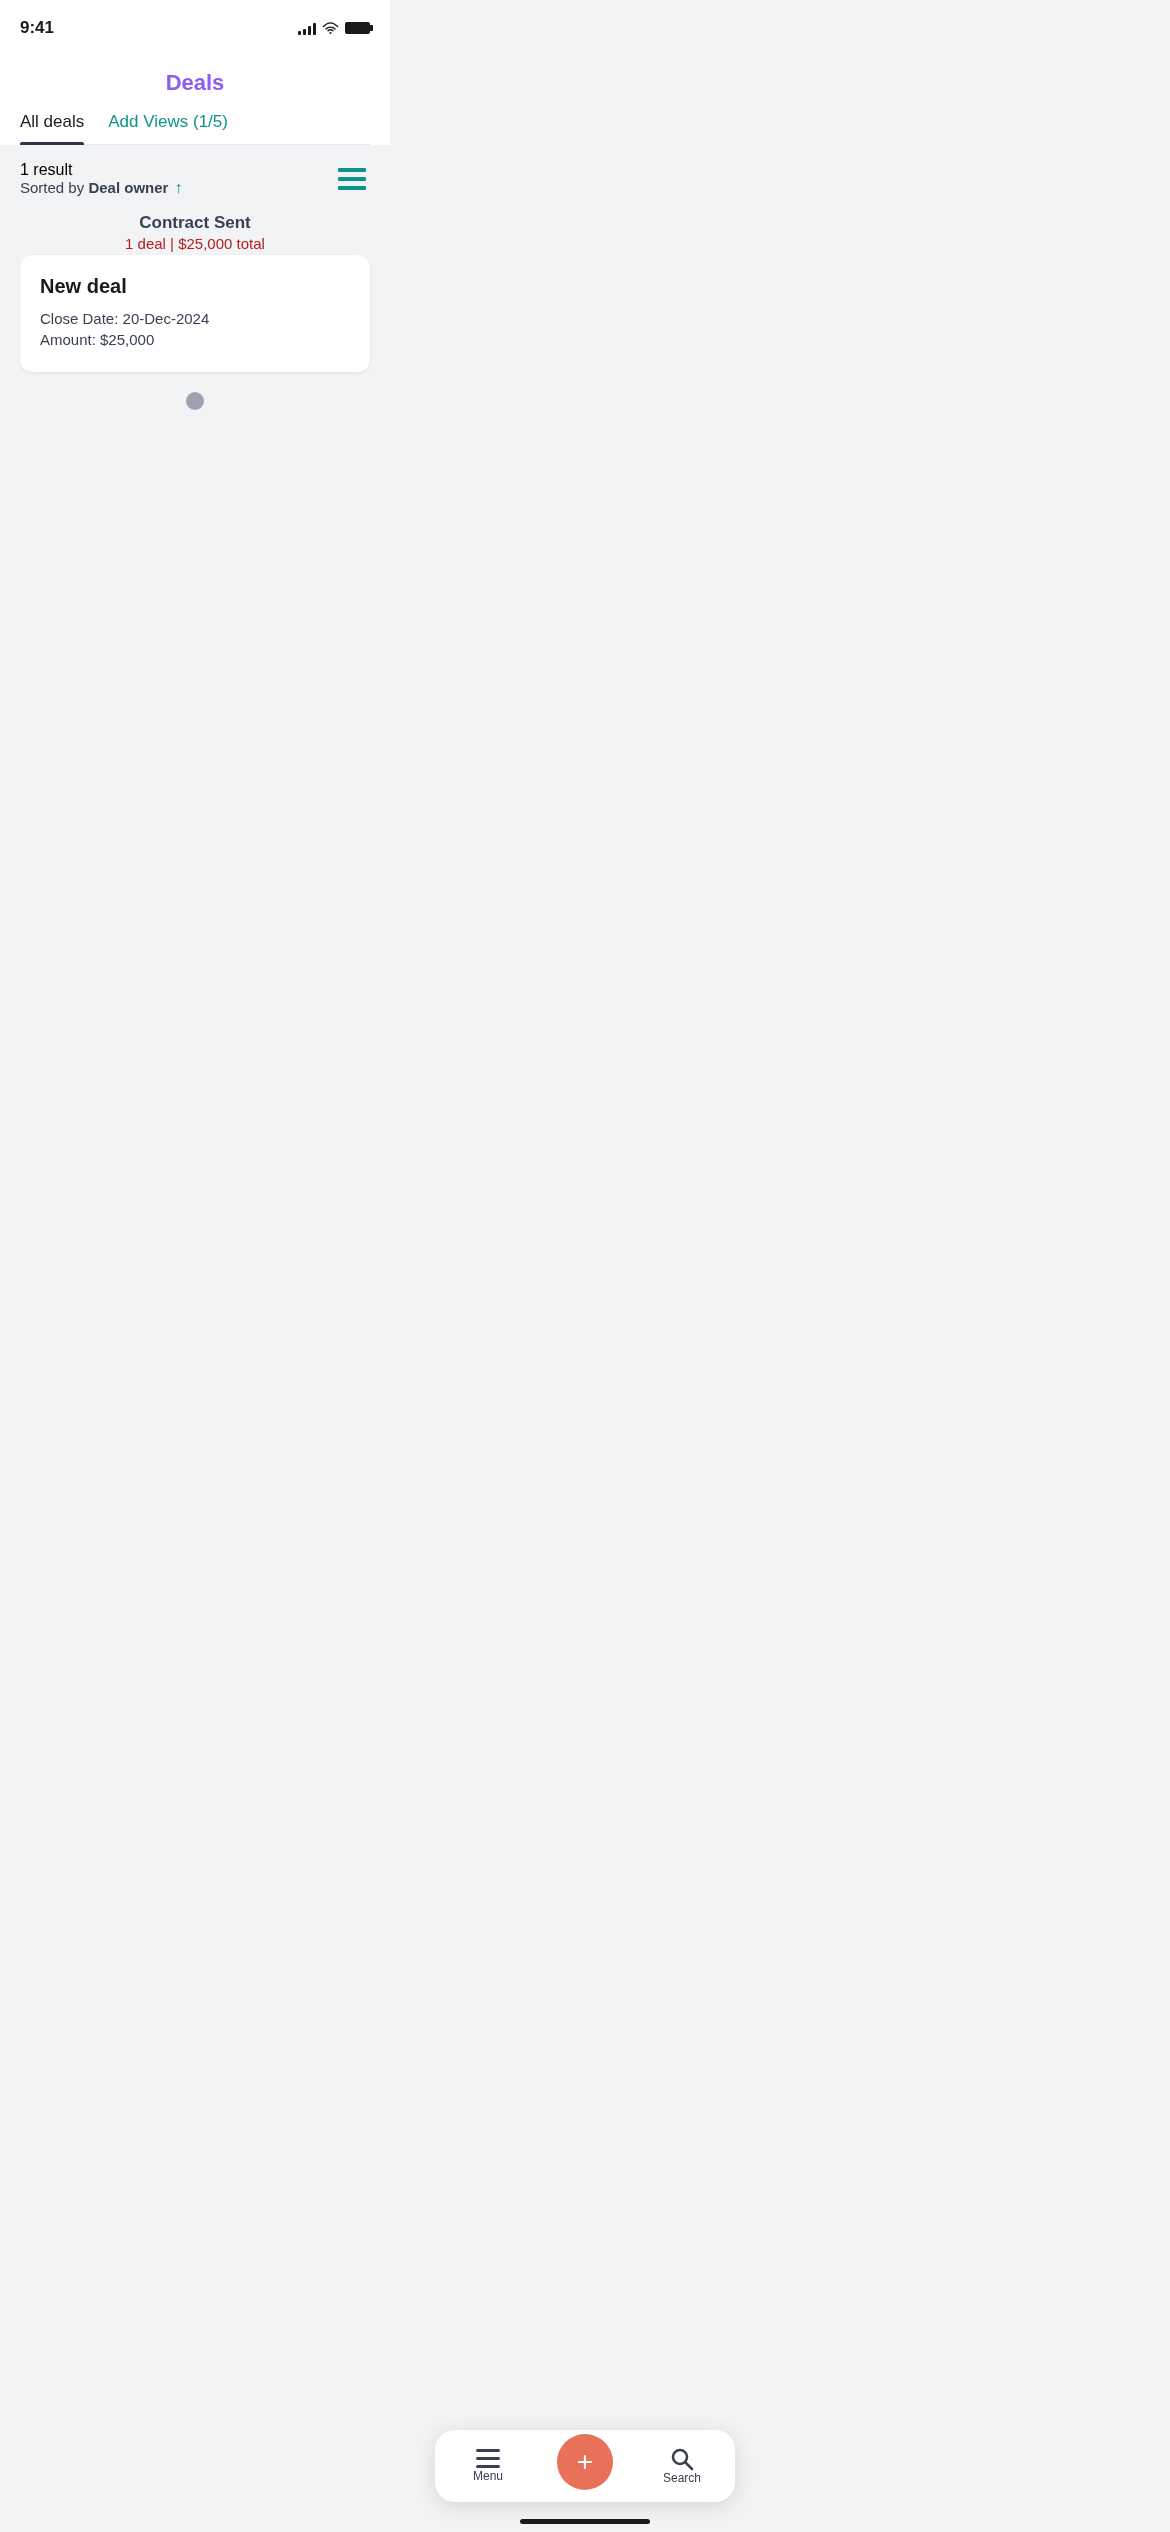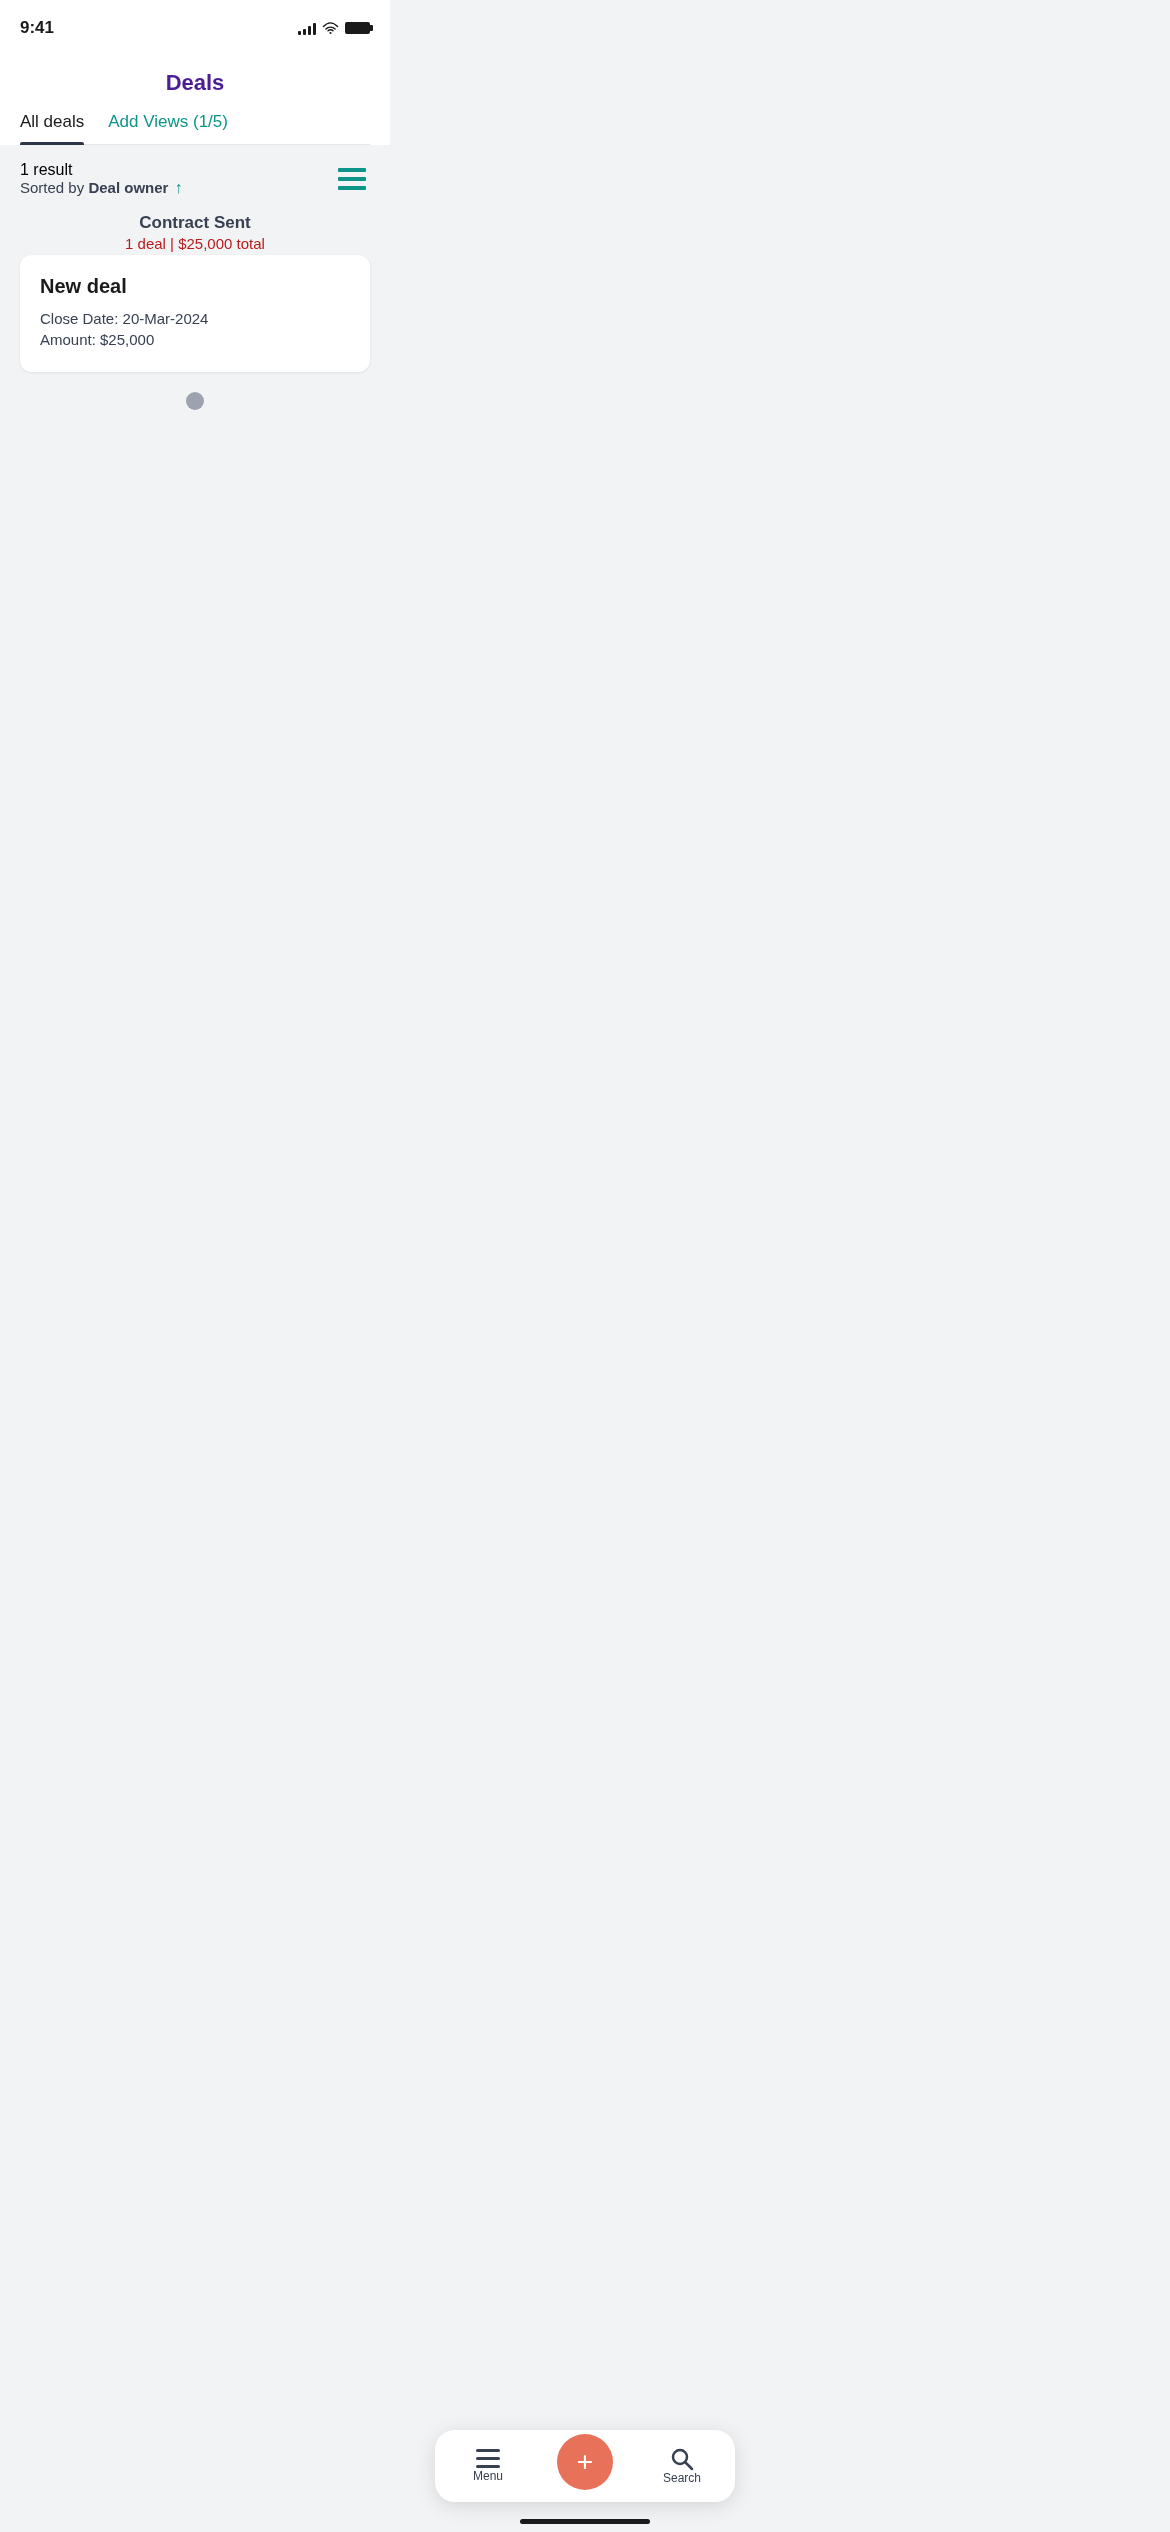--- a/index.html
+++ b/index.html
@@ -75,21 +75,21 @@
 
     .header {
       background: #ffffff;
       padding: 12px 20px 0;
     }
 
     .page-title {
       text-align: center;
       font-size: 22px;
       font-weight: 700;
-      color: #4c1d95;
+      color: #8b5cf6;
       padding: 8px 0 16px;
     }
 
     .tabs {
       display: flex;
       align-items: center;
       gap: 24px;
       border-bottom: 1px solid #e5e7eb;
     }
 
@@ -334,21 +334,21 @@
       </div>
     </div>
 
     <div class="stage-header">
       <div class="stage-name">Contract Sent</div>
       <div class="stage-summary">1 deal | $25,000 total</div>
     </div>
 
     <div class="deal-card">
       <div class="deal-name">New deal</div>
-      <div class="deal-detail">Close Date: 20-Mar-2024</div>
+      <div class="deal-detail">Close Date: 20-Dec-2024</div>
       <div class="deal-detail">Amount: $25,000</div>
     </div>
 
     <div class="dot-indicator"></div>
 
   </div>
 </div>
 
 <div class="bottom-nav">
   <div class="nav-item">

